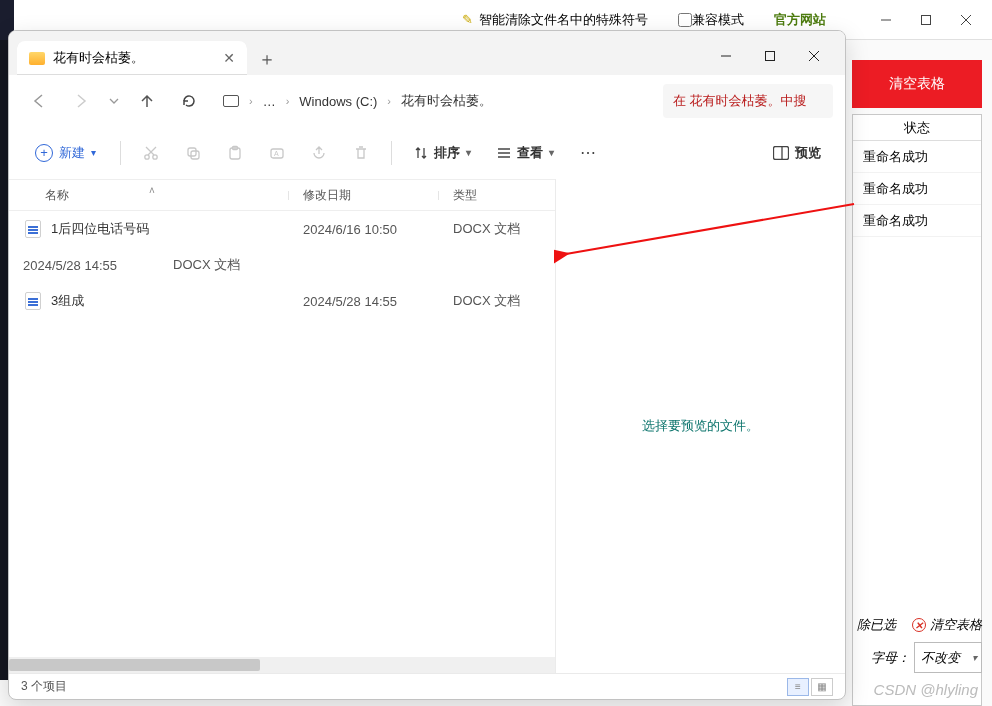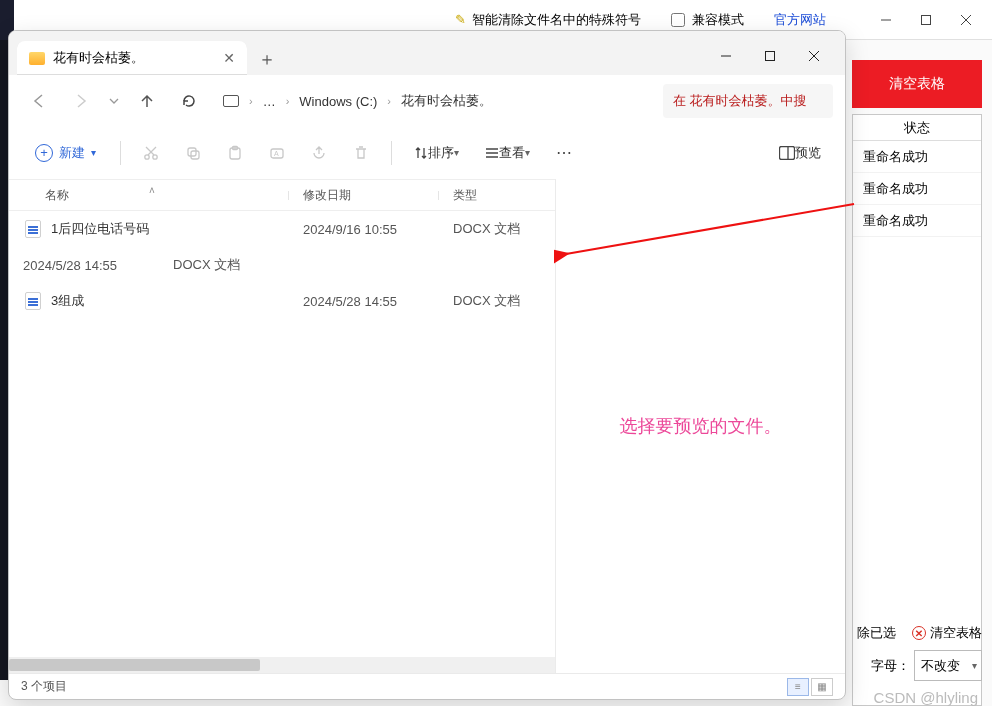--- a/index.html
+++ b/index.html
@@ -3,33 +3,33 @@
 <meta charset="utf-8">
 <style>
 * { margin: 0; padding: 0; box-sizing: border-box; font-family: "Segoe UI", "Microsoft YaHei", sans-serif; }
 body { width: 992px; height: 706px; background: #fff; position: relative; overflow: hidden; }
 
 
 .bg-app { position: absolute; inset: 0; background: #fafafa; }
 .bg-titlebar { height: 40px; display: flex; align-items: center; justify-content: flex-end; border-bottom: 1px solid #e0e0e0; background: #fff; }
 .bg-title-group { display: flex; align-items: center; gap: 6px; margin-right: 30px; font-size: 13px; }
 .bg-title-wand { color: #caa800; }
-.bg-compat { display: flex; align-items: center; gap: 7px; margin-right: 30px; font-size: 13px; }
+.bg-compat { display: flex; align-items: center; gap: 0; margin-right: 30px; font-size: 13px; }
 .bg-compat input { width: 14px; height: 14px; }
-.bg-link { color: #1d4ed8; font-size: 13px; margin-right: 40px; }
+.bg-link { color: #4d7c0f; font-size: 13px; margin-right: 40px; font-weight: bold; }
 .bg-winbtn { width: 40px; height: 30px; display: flex; align-items: center; justify-content: center; color: #444; }
 .bg-winbtn:last-child { margin-right: 6px; }
 
 .bg-right { position: absolute; right: 10px; top: 60px; bottom: 0; width: 130px; display: flex; flex-direction: column; }
 .red-btn { height: 48px; background: #ec1c24; color: #fff; display: flex; align-items: center; justify-content: center; font-size: 14px; font-weight: 500; margin-bottom: 6px; }
 .status-table { border: 1px solid #c8c8c8; background: #fff; flex: 1; min-height: 0; }
 .status-header { height: 26px; border-bottom: 1px solid #ddd; display: flex; align-items: center; justify-content: center; font-size: 13px; background: #fff; }
 .status-row { height: 32px; display: flex; align-items: center; padding-left: 10px; font-size: 13px; border-bottom: 1px solid #f2f2f2; }
 
-.bg-bottom { position: absolute; right: 10px; bottom: 0; width: 140px; display: flex; flex-direction: column; gap: 8px; font-size: 13px; }
+.bg-bottom { position: absolute; right: 10px; bottom: 8px; width: 140px; display: flex; flex-direction: column; gap: 8px; font-size: 13px; font-style: italic; }
 .bg-bottom-row { display: flex; align-items: center; gap: 4px; justify-content: flex-end; }
 .x-icon { display: inline-flex; width: 14px; height: 14px; border-radius: 50%; border: 1.5px solid #d93025; color: #d93025; align-items: center; justify-content: center; font-size: 10px; font-weight: bold; }
 .dropdown { display: flex; align-items: center; border: 1px solid #bbb; background: #fff; height: 31px; padding: 0 4px 0 6px; font-size: 13px; }
 .watermark { font-size: 15px; color: #bbb; text-align: right; padding-right: 4px; }
 
 
 .explorer { position: absolute; left: 8px; top: 30px; width: 838px; height: 670px; background: #fff; border: 1px solid #c2c2c2; border-radius: 8px; box-shadow: 0 8px 24px rgba(0,0,0,0.15); display: flex; flex-direction: column; overflow: hidden; }
 .tabrow { height: 44px; display: flex; align-items: flex-end; padding: 0 8px; background: #f3f3f3; }
 .tab { height: 34px; background: #fff; border-radius: 8px 8px 0 0; display: flex; align-items: center; gap: 8px; padding: 0 12px; font-size: 13px; min-width: 230px; box-shadow: 0 -1px 0 #ddd inset; }
 .tab .folder-ico { width: 16px; height: 13px; background: linear-gradient(#ffd76a,#ffb02e); border-radius: 2px; position: relative; }
@@ -45,21 +45,21 @@
 .addr { flex: 1; height: 34px; display: flex; align-items: center; gap: 10px; padding: 0 10px; font-size: 13px; color: #333; border-radius: 4px; }
 .addr .sep { color: #999; font-size: 11px; }
 .addr .monitor { width: 16px; height: 12px; border: 1.5px solid #555; border-radius: 2px; position: relative; }
 .search { width: 170px; height: 34px; display: flex; align-items: center; padding: 0 10px; font-size: 13px; color: #b91c1c; background: #f6f6f6; border-radius: 4px; }
 
 .toolbar { height: 52px; display: flex; align-items: center; padding: 0 14px; gap: 6px; border-bottom: 1px solid transparent; }
 .pill { height: 34px; display: flex; align-items: center; gap: 6px; padding: 0 12px; border-radius: 4px; font-size: 13px; color: #3168d8; }
 .plus-circ { width: 18px; height: 18px; border: 1.5px solid #3168d8; border-radius: 50%; display: flex; align-items: center; justify-content: center; font-size: 13px; line-height:1; }
 .vline { width: 1px; height: 24px; background: #ddd; margin: 0 6px; }
 .ticon { width: 36px; height: 36px; display: flex; align-items: center; justify-content: center; color: #bfbfbf; font-size: 16px; }
-.tbtn { height: 34px; display: flex; align-items: center; padding: 0 10px; font-size: 13px; color: #333; }
+.tbtn { height: 34px; display: flex; align-items: center; gap: 6px; padding: 0 10px; font-size: 13px; color: #333; font-weight: bold; }
 .tbtn .chev { font-size: 10px; color: #666; }
 .spacer { flex: 1; }
 
 .content { flex: 1; display: flex; min-height: 0; }
 .list-area { flex: 1; display: flex; flex-direction: column; min-width: 0; }
 .headers { height: 32px; display: flex; align-items: center; border-top: 1px solid #eee; border-bottom: 1px solid #eee; font-size: 12px; color: #555; position:relative;}
 .hcol-name { width: 280px; padding-left: 36px; position:relative;}
 .hcol-name::after{content:"";position:absolute;right:0;top:4px;bottom:4px;width:1px;background:#e5e5e5;}
 .hcol-date { width: 150px; padding-left: 14px; position:relative;}
 .hcol-date::after{content:"";position:absolute;right:0;top:4px;bottom:4px;width:1px;background:#e5e5e5;}
@@ -68,21 +68,21 @@
 .rows { flex: 1; overflow: hidden; }
 .row { height: 36px; display: flex; align-items: center; font-size: 13px; color: #333; }
 .row .c1 { width: 280px; padding-left: 16px; display: flex; align-items: center; gap: 10px; }
 .row .c2 { width: 150px; padding-left: 14px; color: #555; }
 .row .c3 { flex: 1; padding-left: 14px; color: #555; }
 .docx { width: 16px; height: 18px; background: #fff; border: 1px solid #d0d0d0; border-radius: 2px; position: relative; }
 .docx::before { content:""; position:absolute; left:2px; right:2px; top:5px; height:2px; background:#3b6fd6; box-shadow:0 3px 0 #3b6fd6, 0 6px 0 #3b6fd6; }
 .hscroll{height:16px;background:#f0f0f0;position:relative;}
 .hscroll .thumb{position:absolute;left:0;top:2px;height:12px;width:46%;background:#c8c8c8;border-radius:2px;}
 
-.preview { width: 290px; border-left: 1px solid #ebebeb; display: flex; align-items: center; justify-content: center; font-size: 18px; color: #ec4899; }
+.preview { width: 290px; border-left: 1px solid #ebebeb; display: flex; align-items: center; justify-content: center; font-size: 13px; color: #0f766e; }
 .status { height: 26px; display: flex; align-items: center; padding: 0 12px; border-top: 1px solid #eaeaea; font-size: 12px; color: #555; }
 .status .viewbtns{margin-left:auto;display:flex;gap:2px;}
 .viewbtn{width:22px;height:18px;border:1px solid #ccc;display:flex;align-items:center;justify-content:center;font-size:10px;color:#888;}
 .viewbtn.active{background:#e8f0ff;border-color:#9bb8e8;}
 
 .arrow { position: absolute; left: 554px; top: 198px; pointer-events: none; }
 
 
 .dark-left { position: absolute; left: 0; top: 0; width: 14px; height: 40px; background: #1a1d2e; }
 .dark-left2 { position: absolute; left: 0; top: 40px; width: 10px; height: 640px; background: #14161f; }
@@ -300,21 +300,21 @@
         </div>
         <div class="hcol-date">修改日期</div>
         <div class="hcol-type">类型</div>
       </div>
       <div class="rows">
         <div class="row">
           <div class="c1">
               <span class="docx"></span>
               <span>1后四位电话号码</span>
             </div>
-          <div class="c2">2024/9/16 10:55</div>
+          <div class="c2">2024/6/16 10:50</div>
           <div class="c3">DOCX 文档</div>
         </div>
         <div class="row">
           <div class="c2">2024/5/28 14:55</div>
           <div class="c3">DOCX 文档</div>
         </div>
         <div class="row">
           <div class="c1">
               <span class="docx"></span>
               <span>3组成</span>

